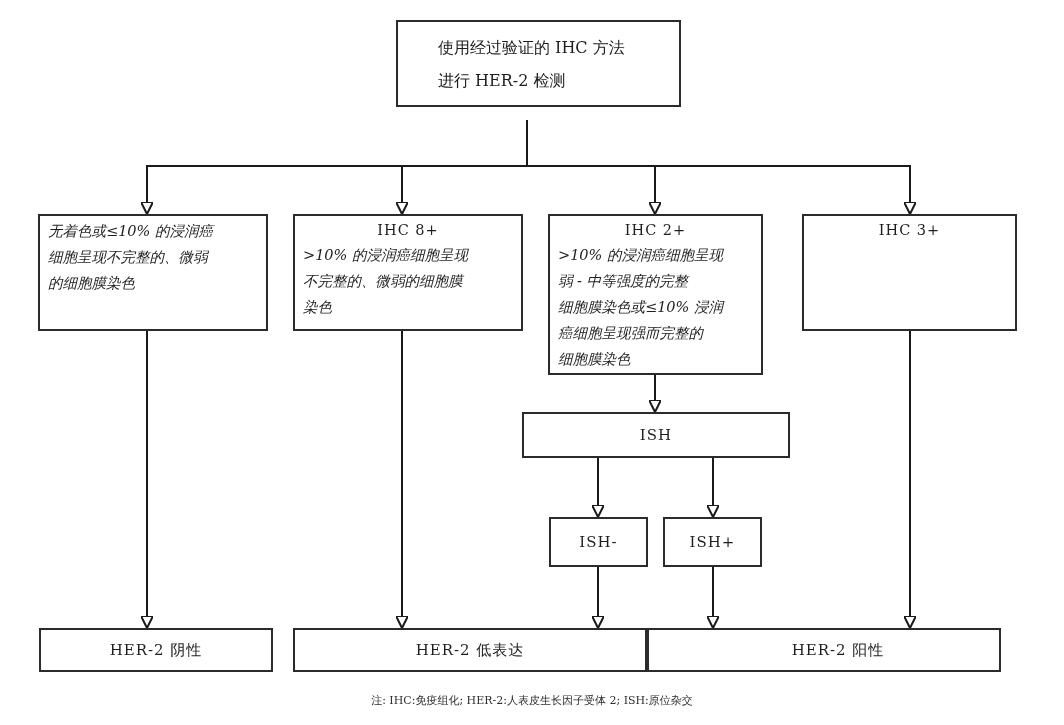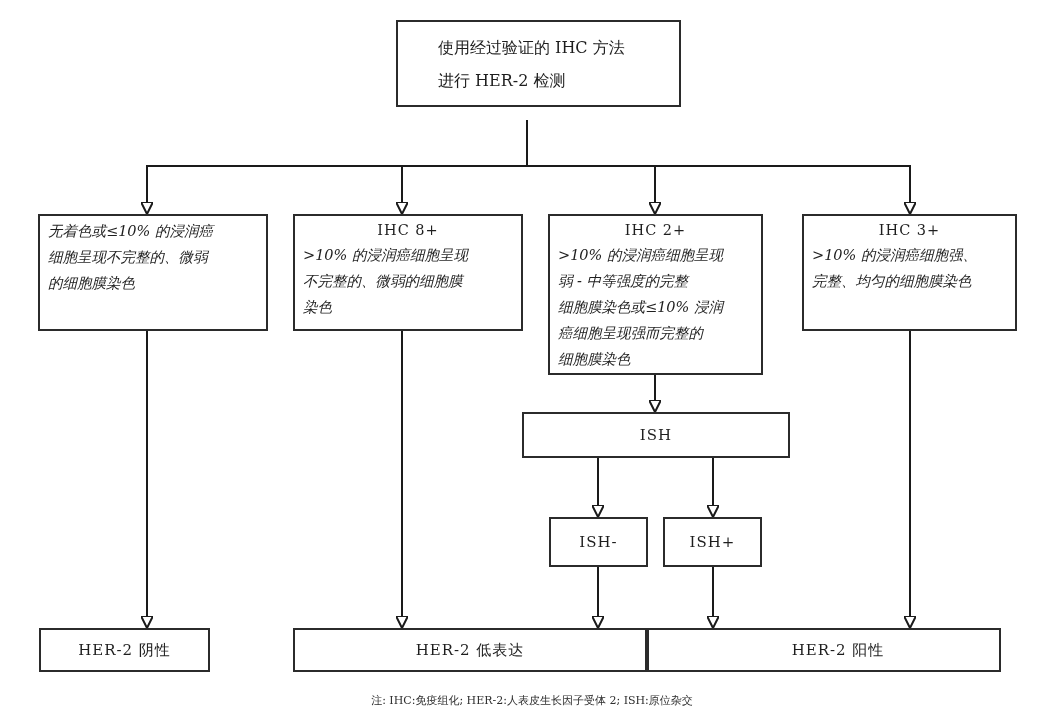--- a/index.html
+++ b/index.html
@@ -65,21 +65,21 @@
   .center-box {
     display: flex;
     align-items: center;
     justify-content: center;
     font-size: 15px;
     letter-spacing: 1px;
   }
   .ish-box    { left: 522px; top: 412px; width: 268px; height: 46px; }
   .ishneg-box { left: 549px; top: 517px; width: 99px;  height: 50px; }
   .ishpos-box { left: 663px; top: 517px; width: 99px;  height: 50px; }
-  .out-neg { left: 39px;  top: 628px; width: 171px; height: 44px; }
+  .out-neg { left: 39px;  top: 628px; width: 234px; height: 44px; }
   .out-low { left: 293px; top: 628px; width: 354px; height: 44px; }
   .out-pos { left: 647px; top: 628px; width: 354px; height: 44px; padding-left: 28px; }
   .footnote {
     position: absolute;
     left: 0;
     right: 0;
     top: 693px;
     text-align: center;
     font-size: 11px;
     color: #2e2e2e;
@@ -139,22 +139,20 @@
     <div class="box-title">IHC 2+</div>
     <div class="box-body">&gt;10% 的浸润癌细胞呈现
 弱 - 中等强度的完整
 细胞膜染色或≤10% 浸润
 癌细胞呈现强而完整的
 细胞膜染色</div>
   </div>
 
   <div class="box branch-box b3">
     <div class="box-title">IHC 3+</div>
-    <div class="box-body">&gt;10% 的浸润癌细胞强、
-完整、均匀的细胞膜染色</div>
   </div>
 
   <div class="box center-box ish-box">
     <span>ISH</span>
   </div>
 
   <div class="box center-box ishneg-box">
     <span>ISH-</span>
   </div>
 

